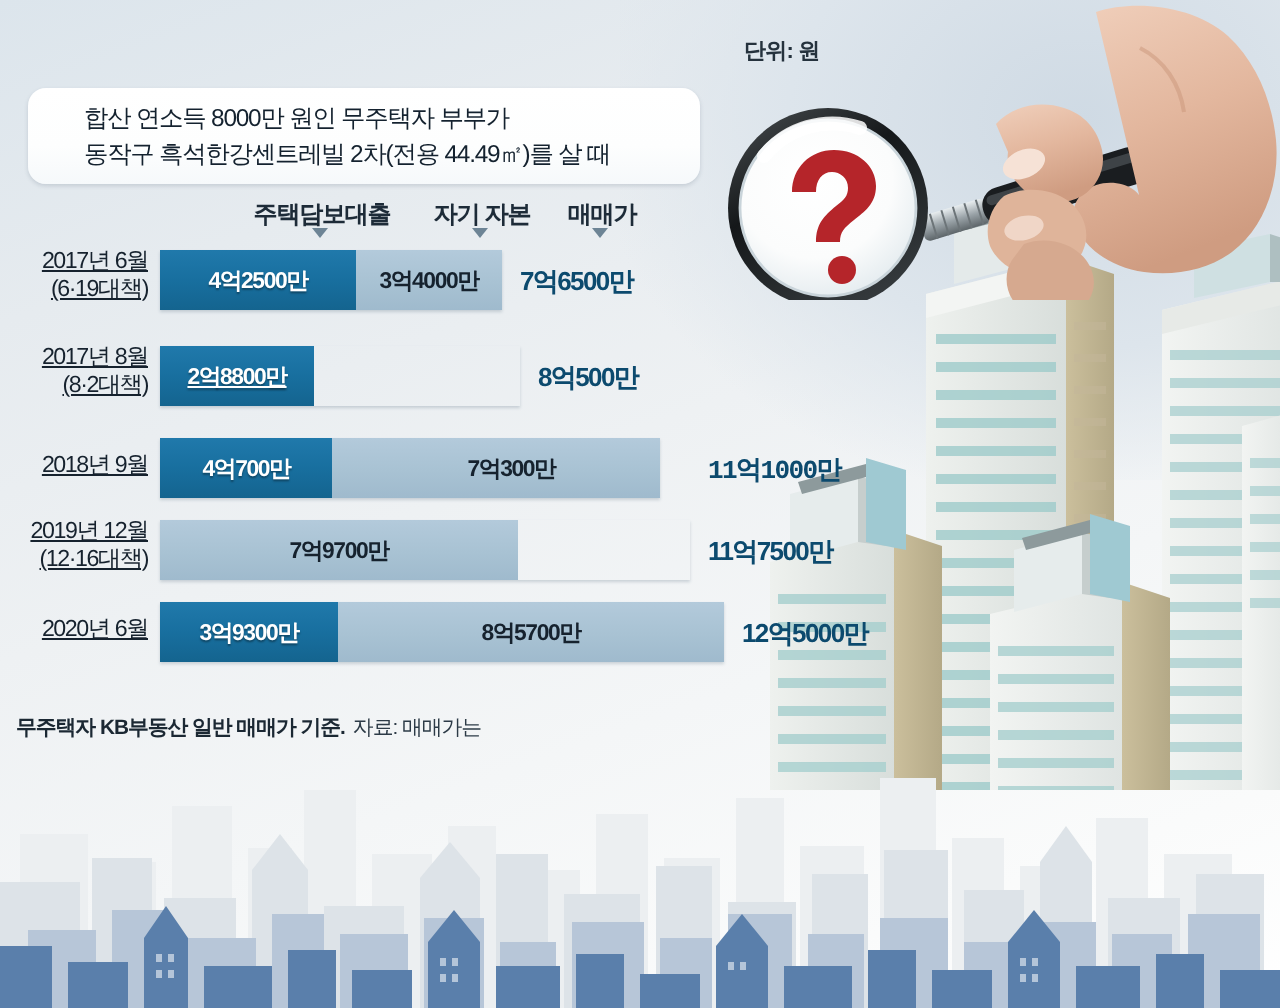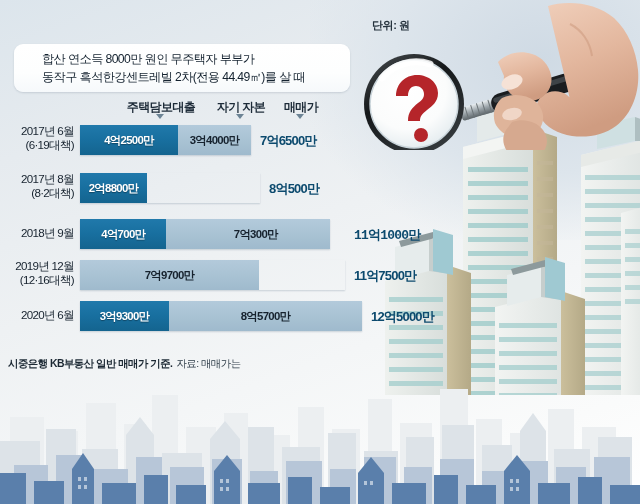--- a/index.html
+++ b/index.html
@@ -53,21 +53,21 @@
   .caret{
     position:absolute;width:0;height:0;
     border-left:4.5px solid transparent;border-right:4.5px solid transparent;
     border-top:5px solid #6d8495;
   }
 
   
   .row{position:absolute;left:0;width:640px;}
   .rowlab{
     position:absolute;right:0;text-align:right;white-space:nowrap;
-    font-size:11.6px;color:#16222e;letter-spacing:-0.7px;line-height:14px;
+    font-size:11.6px;color:#16222e;letter-spacing:-0.7px;line-height:14px;text-decoration:underline;
   }
   .rowlab .sub{display:block;}
   .bar{position:absolute;display:flex;align-items:center;height:30px;
        box-shadow:0 1px 1.5px rgba(40,70,95,.20);}
   .seg{height:100%;display:flex;align-items:center;justify-content:center;
        font-size:11.4px;font-weight:bold;letter-spacing:-0.7px;white-space:nowrap;}
   .seg.loan{background:linear-gradient(180deg,#2079ab 0%,#186f9f 50%,#14648f 100%);color:#ffffff;
             text-shadow:0 1px 1px rgba(0,0,0,.35);}
   .seg.cap{background:linear-gradient(180deg,#b3cadb 0%,#a8c2d3 55%,#9fbacd 100%);color:#16222e;}
   .price{
@@ -305,21 +305,21 @@
         <div class="rowlab" style="right: 566px; top: -1px;"><span>2017년 6월</span><span class="sub">(6·19대책)</span></div>
         <div class="bar" style="left: 80px; top: 0px; width: 171px;">
           <div class="seg loan" style="width: 98px;">4억2500만</div>
           <div class="seg cap" style="width: 73px;">3억4000만</div>
         </div>
         <div class="price" style="left: 260px; top: 7px;">7억6500만</div>
       </div>
       <div class="row" style="top: 173px;">
         <div class="rowlab" style="right: 566px; top: -1px;"><span>2017년 8월</span><span class="sub">(8·2대책)</span></div>
         <div class="bar" style="left: 80px; top: 0px; width: 180px;">
-          <div class="seg loan" style="width: 67px;">2억8800만</div>
+          <div class="seg loan" style="width: 77px; text-decoration: underline;">2억8800만</div>
         </div>
         <div class="price" style="left: 269px; top: 7px;">8억500만</div>
       </div>
       <div class="row" style="top: 219px;">
         <div class="rowlab" style="right: 566px; top: 7px;"><span>2018년 9월</span></div>
         <div class="bar" style="left: 80px; top: 0px; width: 250px;">
           <div class="seg loan" style="width: 92px;">4억700만</div>
           <div class="seg cap" style="width: 158px; padding-left: 15px;">7억300만</div>
         </div>
         <div class="price" style="left: 354px; top: 7px; font-family: Liberation Mono, monospace;">11억1000만</div>
@@ -335,21 +335,21 @@
         <div class="rowlab" style="right: 566px; top: 7px;"><span>2020년 6월</span></div>
         <div class="bar" style="left: 80px; top: 0px; width: 282px;">
           <div class="seg loan" style="width: 89px;">3억9300만</div>
           <div class="seg cap" style="width: 193px;">8억5700만</div>
         </div>
         <div class="price" style="left: 371px; top: 7px;">12억5000만</div>
       </div>
     </div>
 
   <div class="foot">
-    <span>시중은행 KB부동산 일반 매매가 기준.</span><span class="src">자료: 매매가는</span>
+    <span>무주택자 KB부동산 일반 매매가 기준.</span><span class="src">자료: 매매가는</span>
   </div>
 
   <svg class="skyline" viewBox="0 0 640 135" preserveAspectRatio="none">
     <rect x="0" y="0" width="640" height="135" fill="#ffffff" opacity="0"></rect>
 
     <g fill="#eceff1">
       <rect x="10" y="48" width="34" height="87"></rect>
         <rect x="52" y="62" width="26" height="73"></rect>
       <rect x="86" y="34" width="30" height="101"></rect>
         <rect x="124" y="55" width="22" height="80"></rect>

